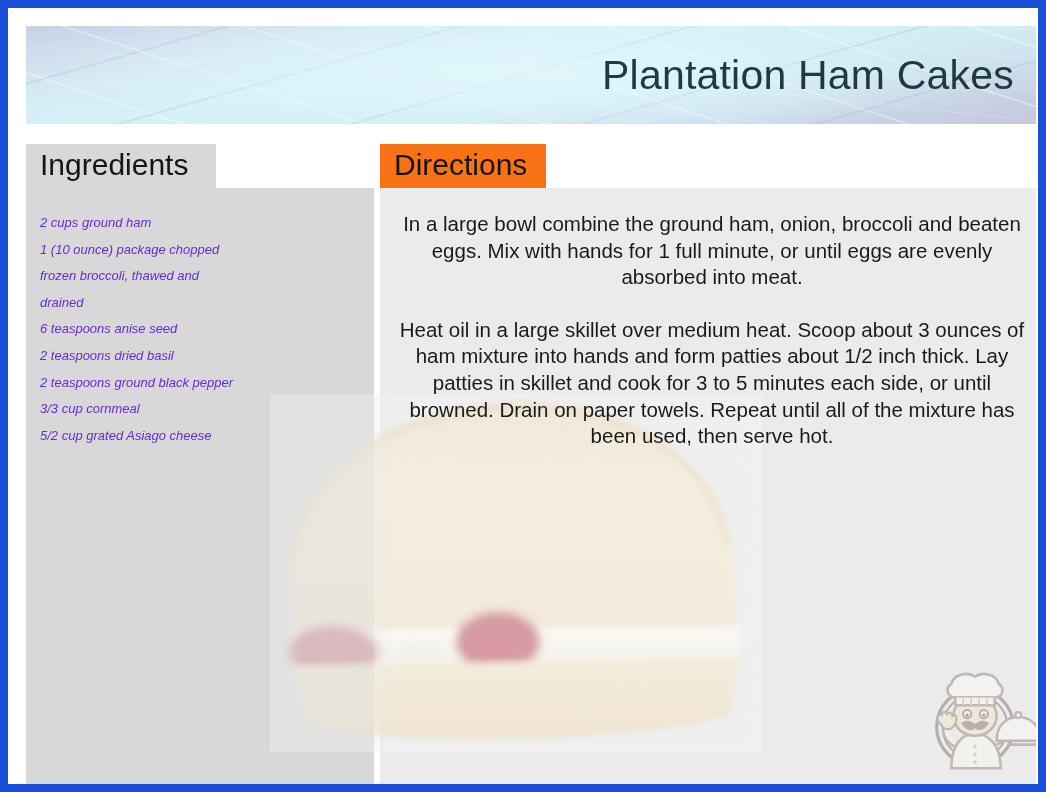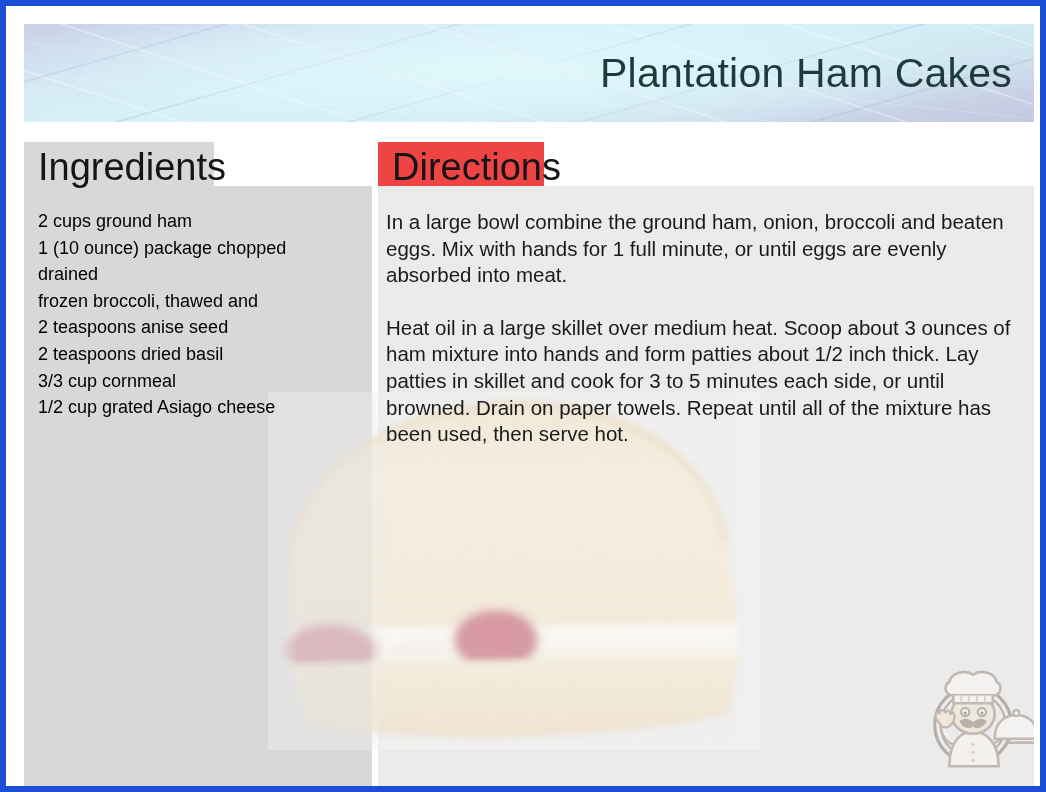--- a/index.html
+++ b/index.html
@@ -10,21 +10,21 @@
   body {
     font-family: "Liberation Sans", sans-serif;
   }
   #card {
     position: relative;
     width: 1046px;
     height: 792px;
     overflow: hidden;
     background: #ffffff;
     box-sizing: border-box;
-    border: 6px solid #1d4ed8;
+    border: 8px solid #1d4ed8;
   }
   #inner {
     position: absolute;
     left: 10px;
     top: 10px;
     width: 1026px;
     height: 772px;
     background: #ffffff;
   }
 
@@ -84,39 +84,39 @@
     transform: translateY(-50%);
     font-size: 41px;
     letter-spacing: 0.2px;
     color: #1d3a3c;
     white-space: nowrap;
   }
 
   
   .section-tab {
     position: absolute;
-    font-size: 38px;
+    font-size: 30px;
     color: #151515;
     padding: 4px 14px 6px 14px;
     box-sizing: border-box;
     white-space: nowrap;
   }
   #ingredients-tab {
     left: 8px;
     top: 126px;
     height: 44px;
     width: 190px;
     background: #d8d8d8;
   }
   #directions-tab {
     left: 362px;
     top: 126px;
     height: 44px;
     width: 166px;
-    background: #ef4444;
+    background: #f97316;
   }
 
   
   .panel {
     position: absolute;
     box-sizing: border-box;
   }
   #ingredients-panel {
     left: 8px;
     top: 170px;
@@ -145,38 +145,40 @@
   }
   #cake-photo svg { display: block; width: 100%; height: 100%; }
 
   
   #ingredients-list {
     position: absolute;
     left: 22px;
     top: 192px;
     width: 336px;
     z-index: 6;
-    font-size: 18px;
+    font-size: 13px;
     line-height: 26.6px;
-    color: #000000;
+    color: #6d28d9;
+    font-style: italic;
   }
   #ingredients-list .ing-line { white-space: nowrap; }
 
   #directions-body {
     position: absolute;
     left: 370px;
     top: 193px;
     width: 648px;
     z-index: 6;
     font-size: 20.5px;
     line-height: 26.6px;
     color: #1a1a1a;
   }
   #directions-body p {
     margin: 0 0 26px 0;
+    text-align: center;
   }
   #directions-body p:last-child { margin-bottom: 9px; }
 
   
   #chef-logo {
     position: absolute;
     right: 8px;
     bottom: 10px;
     width: 118px;
     height: 118px;
@@ -272,26 +274,27 @@
         </g>
 
         <rect x="0" y="0" width="492" height="358" fill="#ffffff" opacity="0.30"></rect>
         <rect x="0" y="0" width="110" height="358" fill="#e4e4e4" opacity="0.45" filter="url(#softer)"></rect>
       </svg>
     </div>
 
     <div id="ingredients-list">
       <div class="ing-line">2 cups ground ham</div>
       <div class="ing-line">1 (10 ounce) package chopped</div>
+      <div class="ing-line">frozen broccoli, thawed and</div>
       <div class="ing-line">drained</div>
-      <div class="ing-line">frozen broccoli, thawed and</div>
-      <div class="ing-line">2 teaspoons anise seed</div>
+      <div class="ing-line">6 teaspoons anise seed</div>
       <div class="ing-line">2 teaspoons dried basil</div>
+      <div class="ing-line">2 teaspoons ground black pepper</div>
       <div class="ing-line">3/3 cup cornmeal</div>
-      <div class="ing-line">1/2 cup grated Asiago cheese</div>
+      <div class="ing-line">5/2 cup grated Asiago cheese</div>
     </div>
 
     <div id="directions-body">
       <p>In a large bowl combine the ground ham, onion, broccoli and beaten eggs. Mix with hands for 1 full minute, or until eggs are evenly absorbed into meat.</p>
       <p>Heat oil in a large skillet over medium heat. Scoop about 3 ounces of ham mixture into hands and form patties about 1/2 inch thick. Lay patties in skillet and cook for 3 to 5 minutes each side, or until browned. Drain on paper towels. Repeat until all of the mixture has been used, then serve hot.</p>
     </div>
 
     <div id="chef-logo">
       <svg viewBox="0 0 120 120" xmlns="http://www.w3.org/2000/svg">
         <g fill="none" stroke="#6d5a52" stroke-width="3.2" stroke-linecap="round" stroke-linejoin="round">

